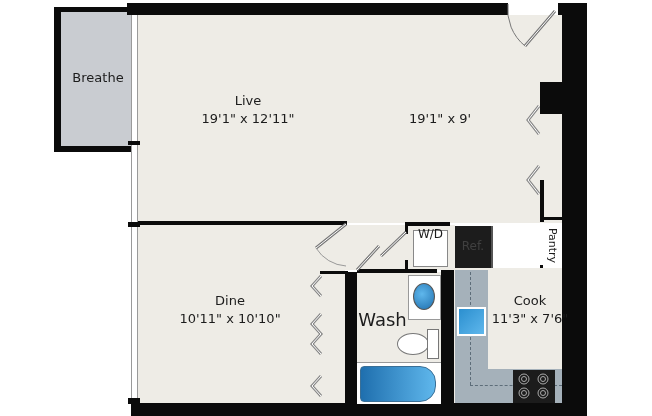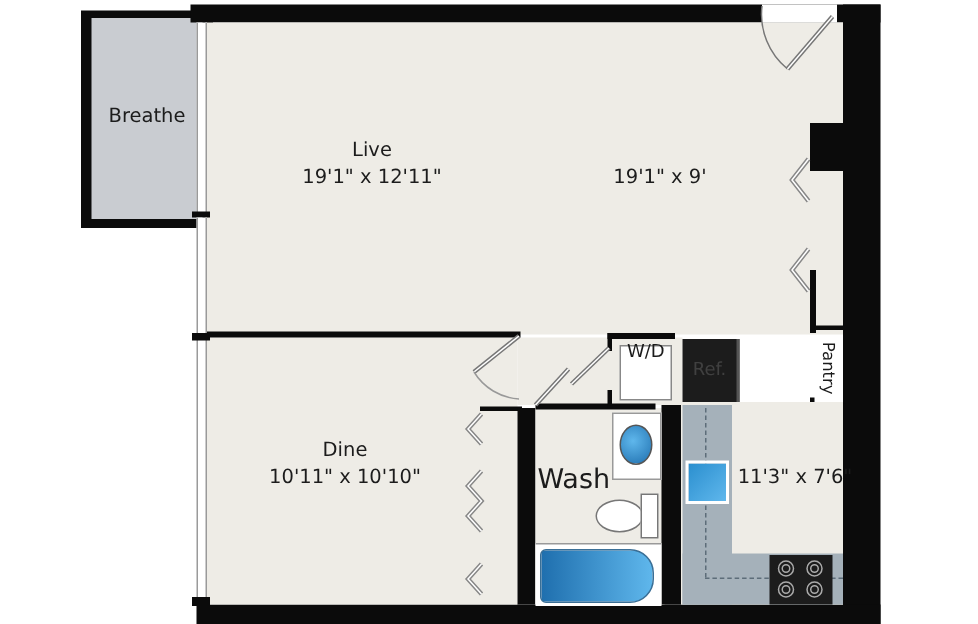--- a/index.html
+++ b/index.html
@@ -120,18 +120,19 @@
       <circle cx="10" cy="8" r="5"></circle>
         <circle cx="10" cy="8" r="2.5"></circle>
       <circle cx="29" cy="8" r="5"></circle>
         <circle cx="29" cy="8" r="2.5"></circle>
       <circle cx="10" cy="22" r="5"></circle>
         <circle cx="10" cy="22" r="2.5"></circle>
       <circle cx="29" cy="22" r="5"></circle>
         <circle cx="29" cy="22" r="2.5"></circle>
     </g>
   </svg>
+  <div class="label" style="left:490px;top:292px;width:80px;">Cook</div>
   <div class="label" style="left:485px;top:310px;width:90px;">11'3" x 7'6"</div>
 
   <div class="label" style="left:178px;top:92px;width:140px;">Live</div>
   <div class="label" style="left:178px;top:110px;width:140px;">19'1" x 12'11"</div>
   <div class="label" style="left:390px;top:110px;width:100px;">19'1" x 9'</div>
 </div>
 
 </body></html>

